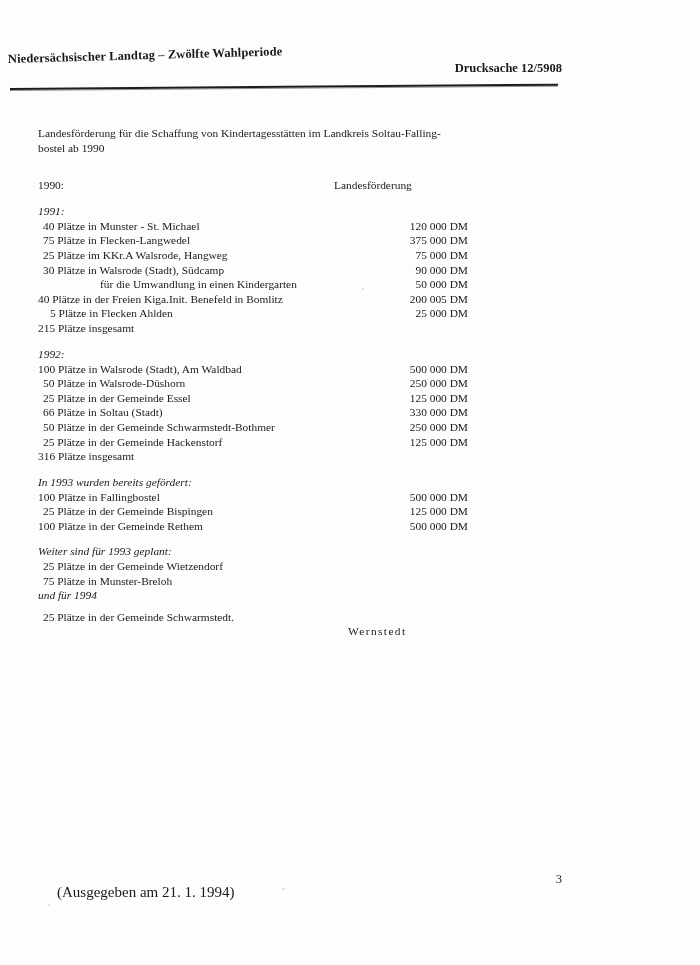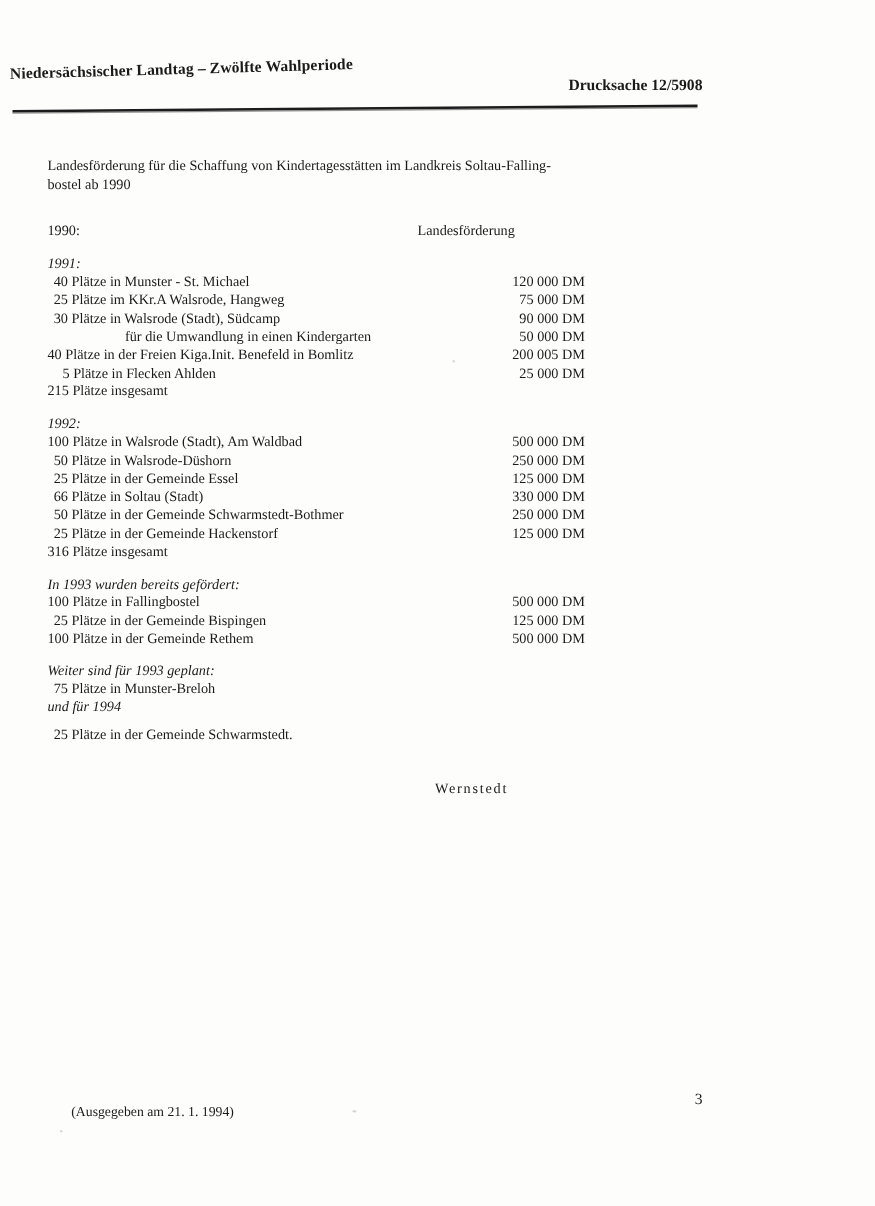--- a/index.html
+++ b/index.html
@@ -141,21 +141,21 @@
     font-size: 11.4px;
     letter-spacing: 1.4px;
     margin-top: 18px;
   }
 
   
   .footer-note {
     position: absolute;
     left: 34px;
     top: 884px;
-    font-size: 11px;
+    font-size: 15px;
     padding-left: 23px;
   }
   .page-number {
     position: absolute;
     right: 138px;
     top: 872px;
     font-size: 12.5px;
   }
 
   
@@ -193,20 +193,24 @@
 
     <div class="group">
       <div class="plain-row">
         <span class="label">1991:</span>
       </div>
       <div class="row indent1">
         <span class="label">40 Plätze in Munster - St. Michael</span>
         <span class="amount">120 000 DM</span>
       </div>
       <div class="row indent1">
+        <span class="label">75 Plätze in Flecken-Langwedel</span>
+        <span class="amount">375 000 DM</span>
+      </div>
+      <div class="row indent1">
         <span class="label">25 Plätze im KKr.A Walsrode, Hangweg</span>
         <span class="amount">75 000 DM</span>
       </div>
       <div class="row indent1">
         <span class="label">30 Plätze in Walsrode (Stadt), Südcamp</span>
         <span class="amount">90 000 DM</span>
       </div>
       <div class="row indent2">
         <span class="label">für die Umwandlung in einen Kindergarten</span>
         <span class="amount">50 000 DM</span>
@@ -271,20 +275,23 @@
       </div>
       <div class="row">
         <span class="label">100 Plätze in der Gemeinde Rethem</span>
         <span class="amount">500 000 DM</span>
       </div>
     </div>
 
     <div class="group tight">
       <div class="plain-row">
         <span class="label">Weiter sind für 1993 geplant:</span>
+      </div>
+      <div class="row indent1">
+        <span class="label">25 Plätze in der Gemeinde Wietzendorf</span>
       </div>
       <div class="row indent1">
         <span class="label">75 Plätze in Munster-Breloh</span>
       </div>
       <div class="plain-row">
         <span class="label">und für 1994</span>
       </div>
       <div class="spacer-sm"></div>
       <div class="row indent1">
         <span class="label">25 Plätze in der Gemeinde Schwarmstedt.</span>

